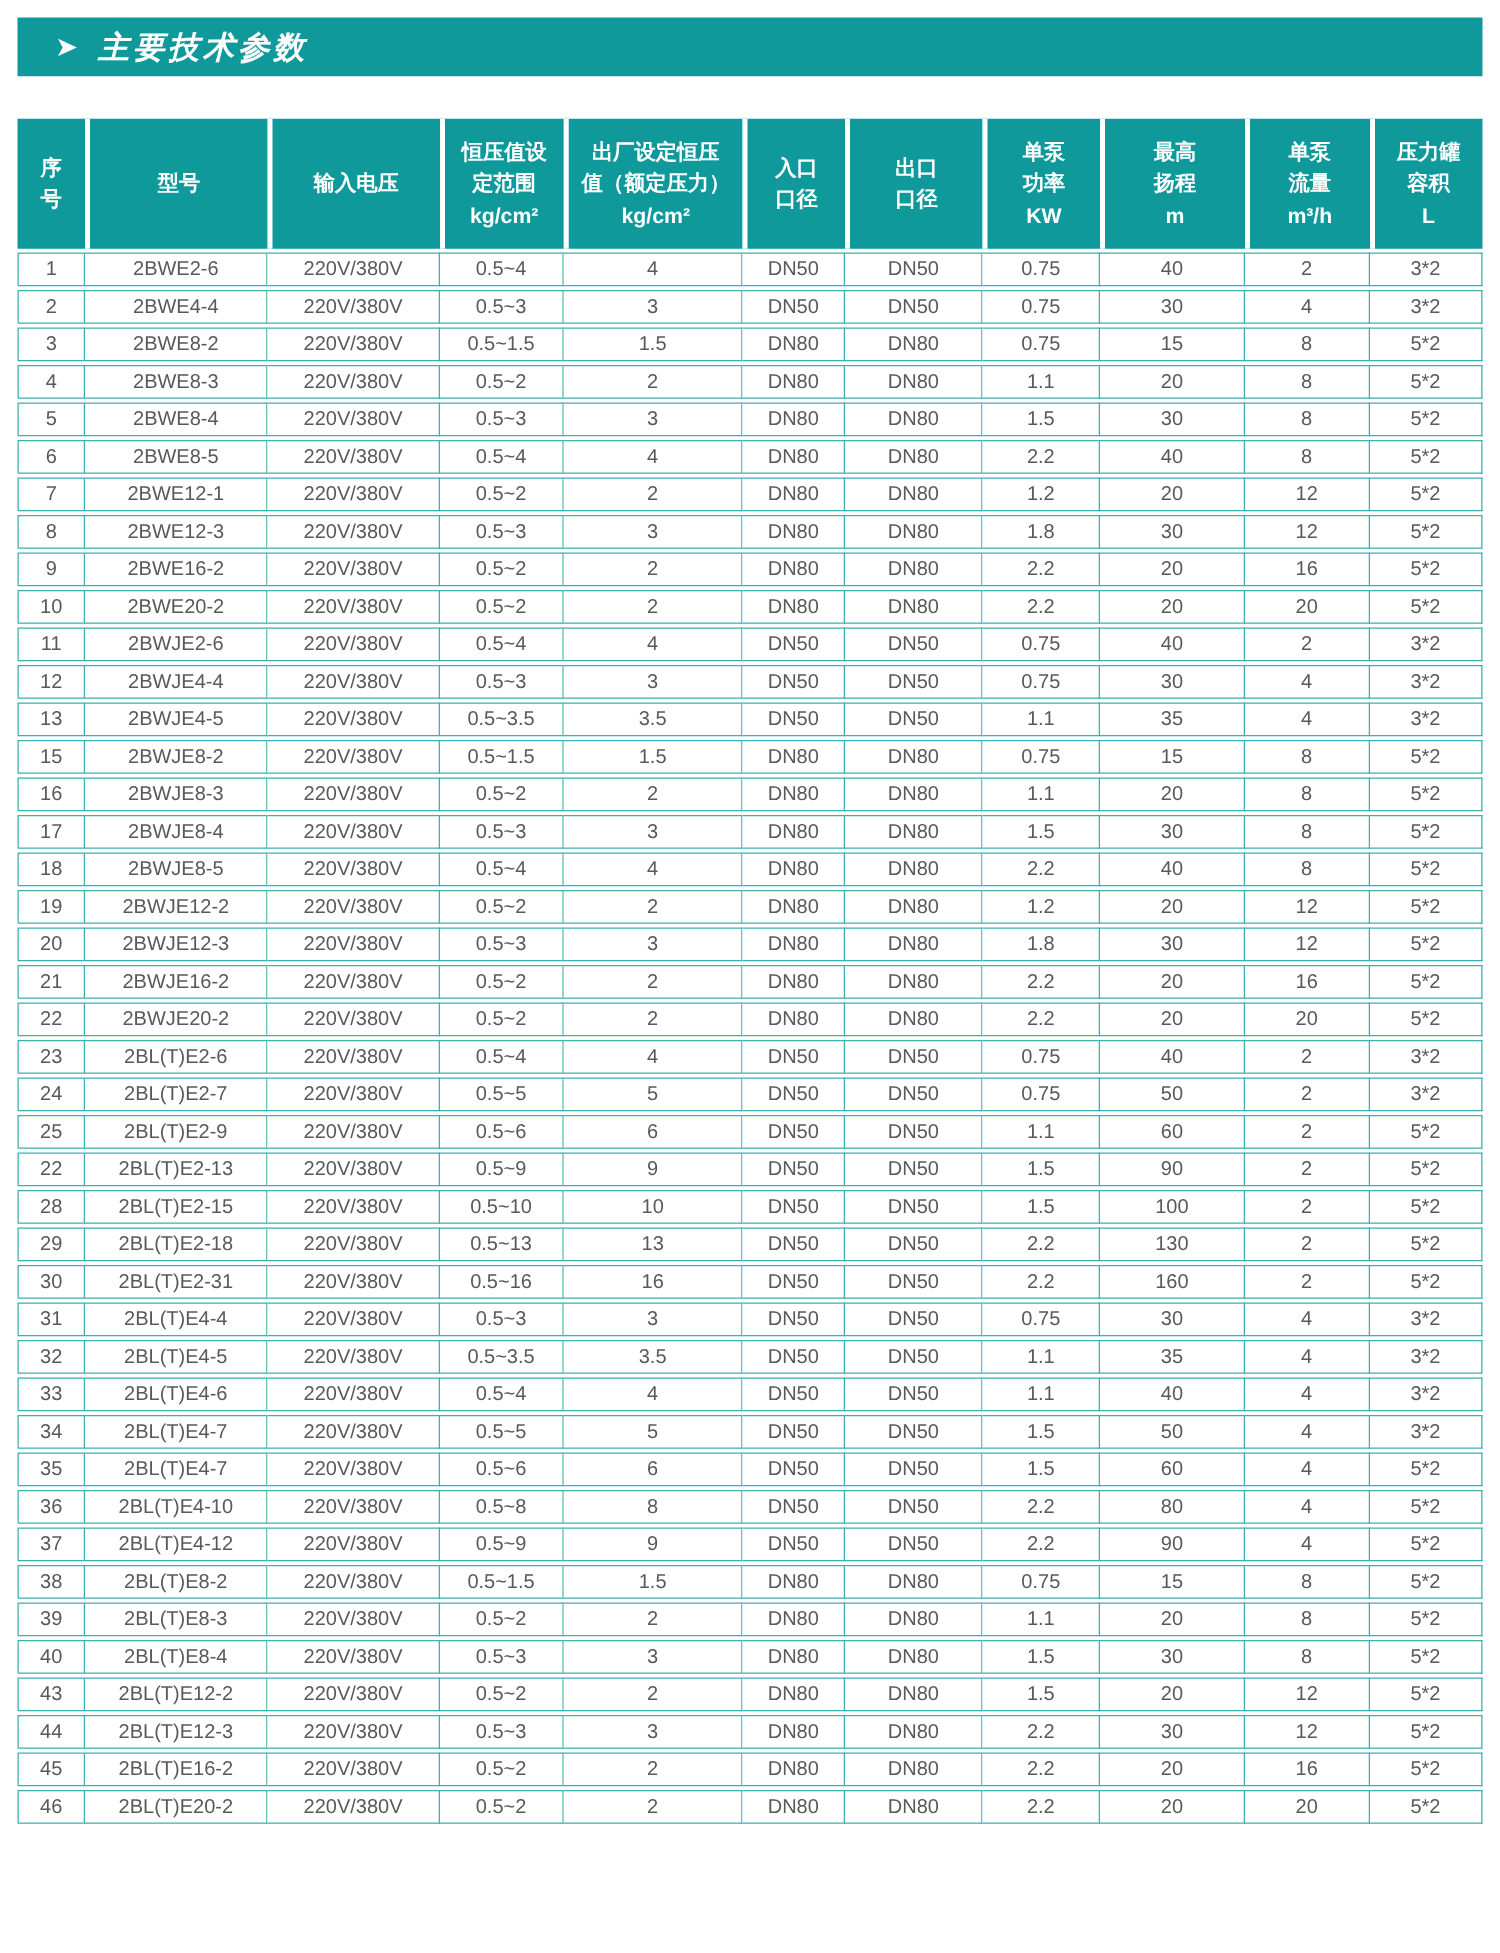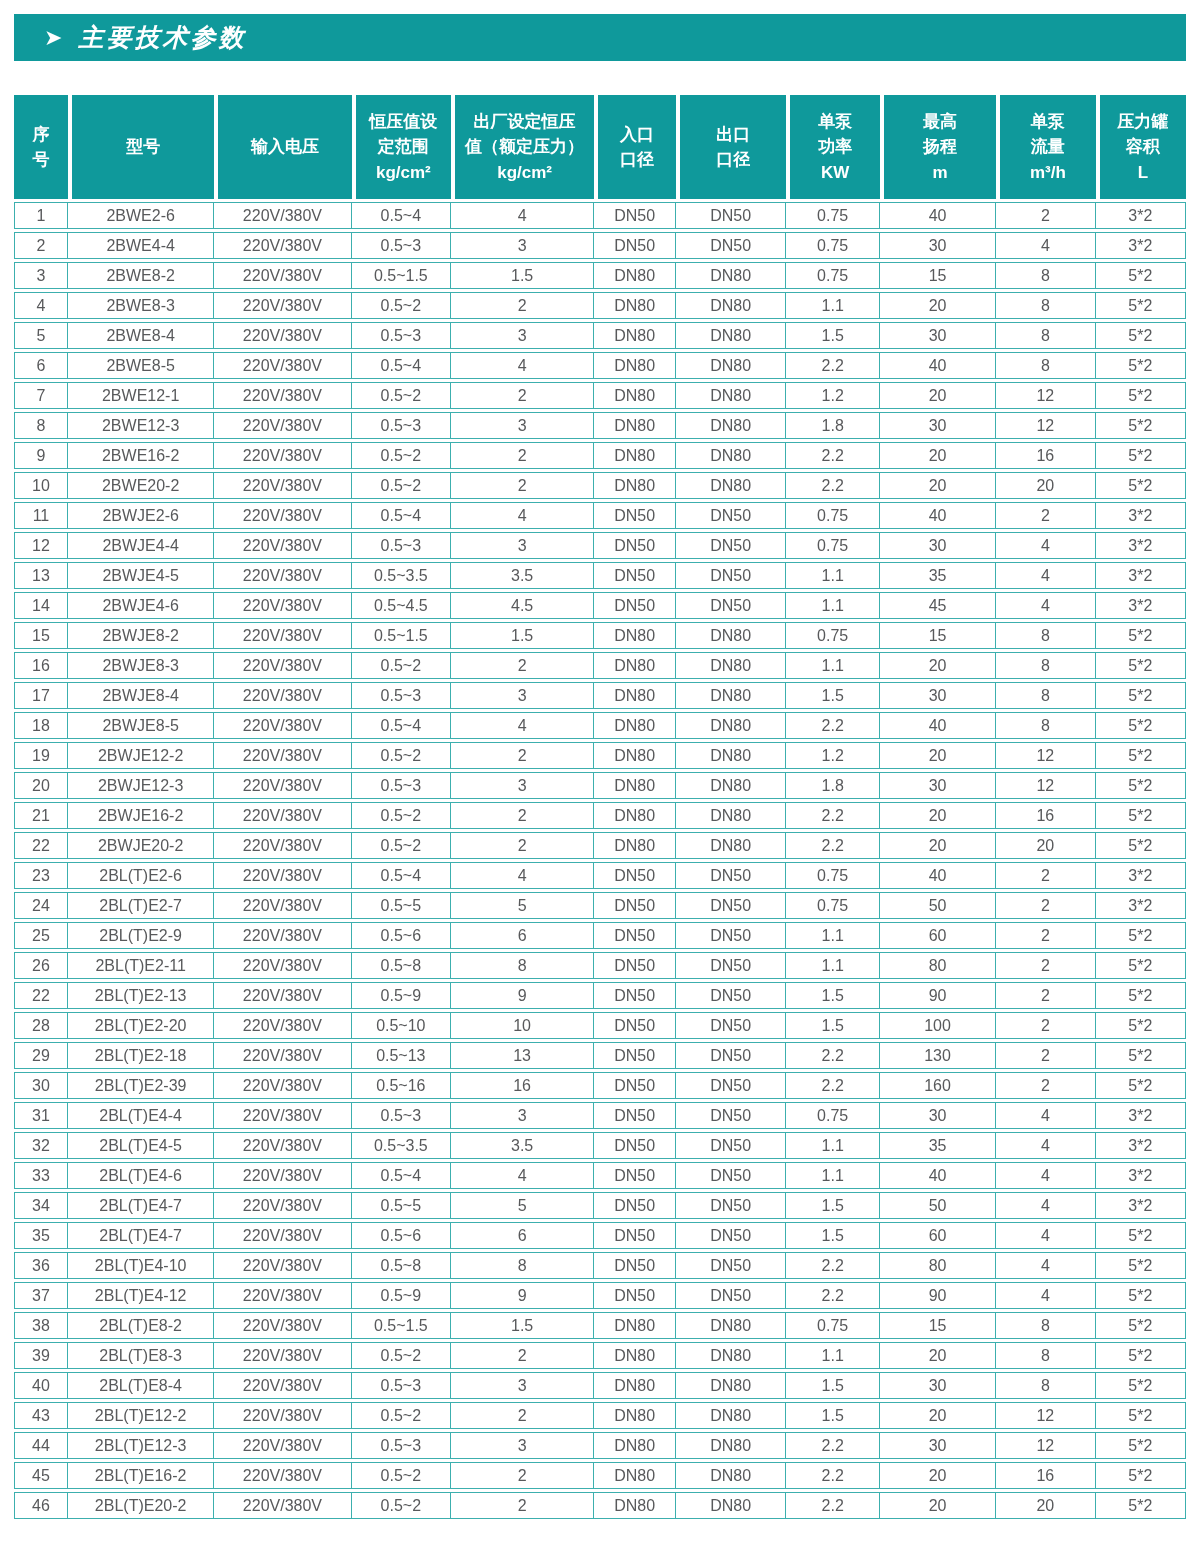--- a/index.html
+++ b/index.html
@@ -298,33 +298,20 @@
             <td>0.5~3.5</td>
             <td>3.5</td>
             <td>DN50</td>
             <td>DN50</td>
             <td>1.1</td>
             <td>35</td>
             <td>4</td>
             <td>3*2</td>
           </tr>
           <tr>
-            <td>14</td>
-            <td>2BWJE4-6</td>
-            <td>220V/380V</td>
-            <td>0.5~4.5</td>
-            <td>4.5</td>
-            <td>DN50</td>
-            <td>DN50</td>
-            <td>1.1</td>
-            <td>45</td>
-            <td>4</td>
-            <td>3*2</td>
-          </tr>
-          <tr>
             <td>15</td>
             <td>2BWJE8-2</td>
             <td>220V/380V</td>
             <td>0.5~1.5</td>
             <td>1.5</td>
             <td>DN80</td>
             <td>DN80</td>
             <td>0.75</td>
             <td>15</td>
             <td>8</td>
@@ -454,48 +441,35 @@
             <td>0.5~6</td>
             <td>6</td>
             <td>DN50</td>
             <td>DN50</td>
             <td>1.1</td>
             <td>60</td>
             <td>2</td>
             <td>5*2</td>
           </tr>
           <tr>
-            <td>26</td>
-            <td>2BL(T)E2-11</td>
-            <td>220V/380V</td>
-            <td>0.5~8</td>
-            <td>8</td>
-            <td>DN50</td>
-            <td>DN50</td>
-            <td>1.1</td>
-            <td>80</td>
-            <td>2</td>
-            <td>5*2</td>
-          </tr>
-          <tr>
             <td>22</td>
             <td>2BL(T)E2-13</td>
             <td>220V/380V</td>
             <td>0.5~9</td>
             <td>9</td>
             <td>DN50</td>
             <td>DN50</td>
             <td>1.5</td>
             <td>90</td>
             <td>2</td>
             <td>5*2</td>
           </tr>
           <tr>
             <td>28</td>
-            <td>2BL(T)E2-20</td>
+            <td>2BL(T)E2-15</td>
             <td>220V/380V</td>
             <td>0.5~10</td>
             <td>10</td>
             <td>DN50</td>
             <td>DN50</td>
             <td>1.5</td>
             <td>100</td>
             <td>2</td>
             <td>5*2</td>
           </tr>
@@ -507,21 +481,21 @@
             <td>13</td>
             <td>DN50</td>
             <td>DN50</td>
             <td>2.2</td>
             <td>130</td>
             <td>2</td>
             <td>5*2</td>
           </tr>
           <tr>
             <td>30</td>
-            <td>2BL(T)E2-39</td>
+            <td>2BL(T)E2-31</td>
             <td>220V/380V</td>
             <td>0.5~16</td>
             <td>16</td>
             <td>DN50</td>
             <td>DN50</td>
             <td>2.2</td>
             <td>160</td>
             <td>2</td>
             <td>5*2</td>
           </tr>

